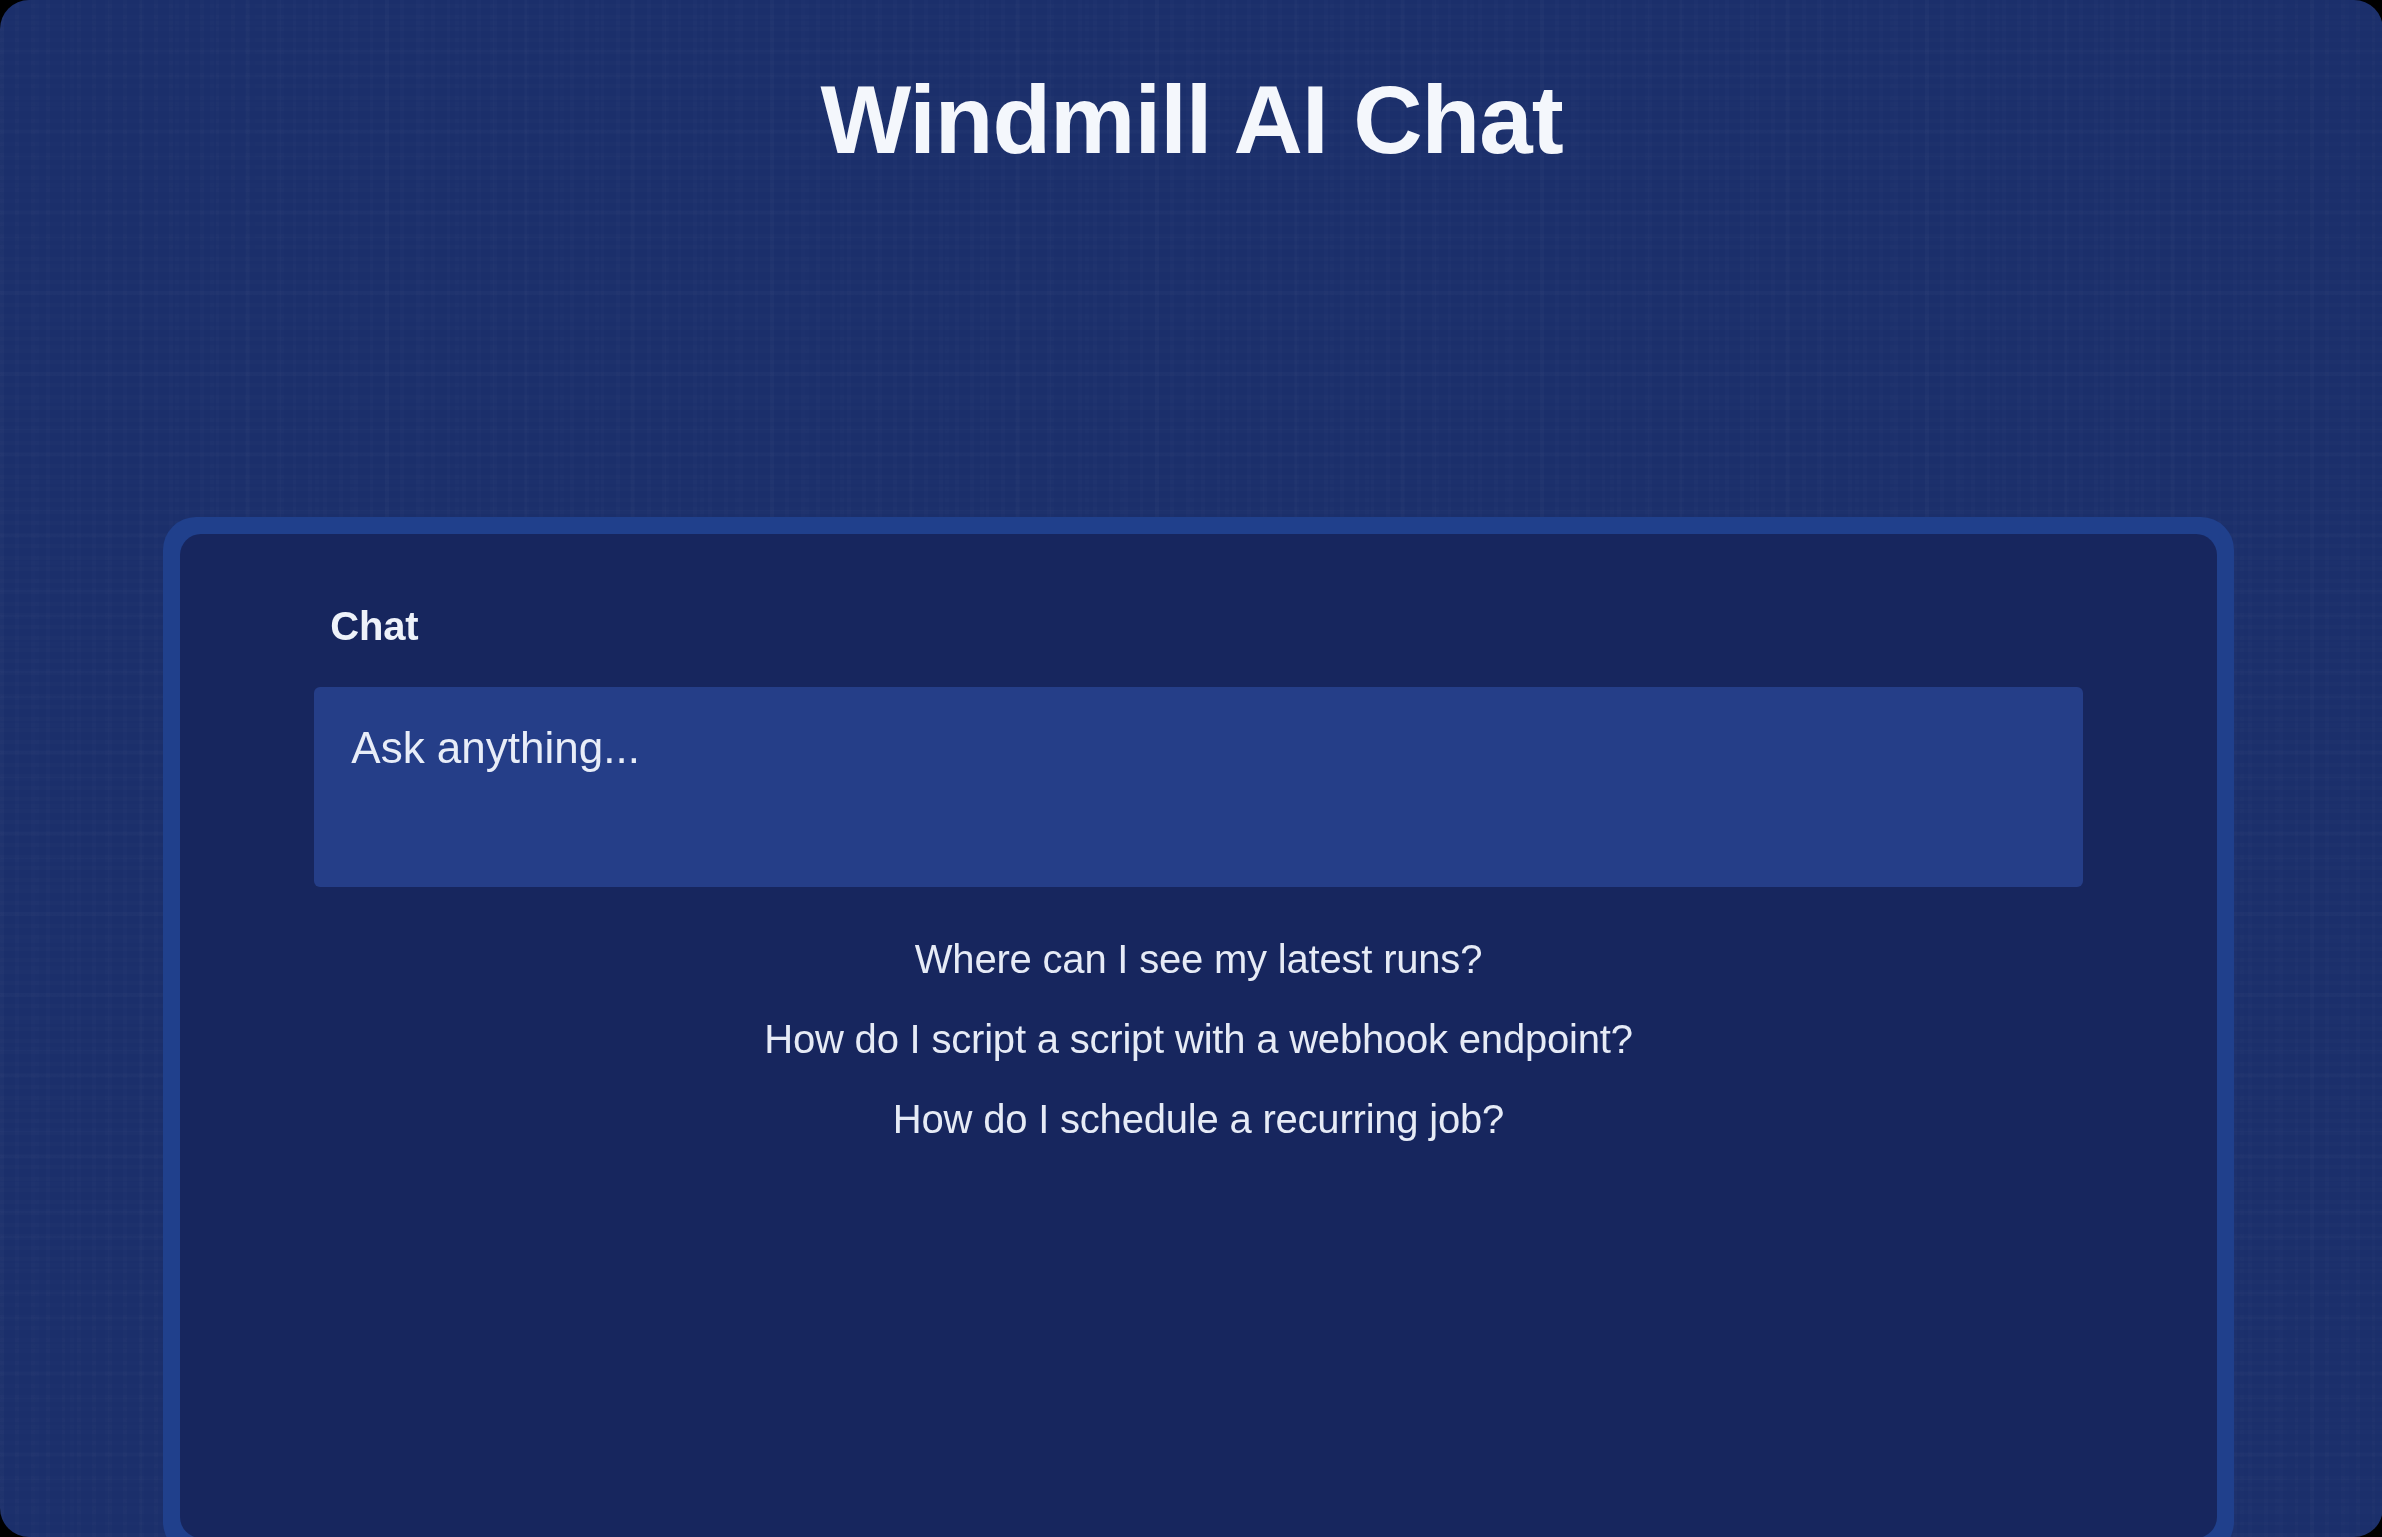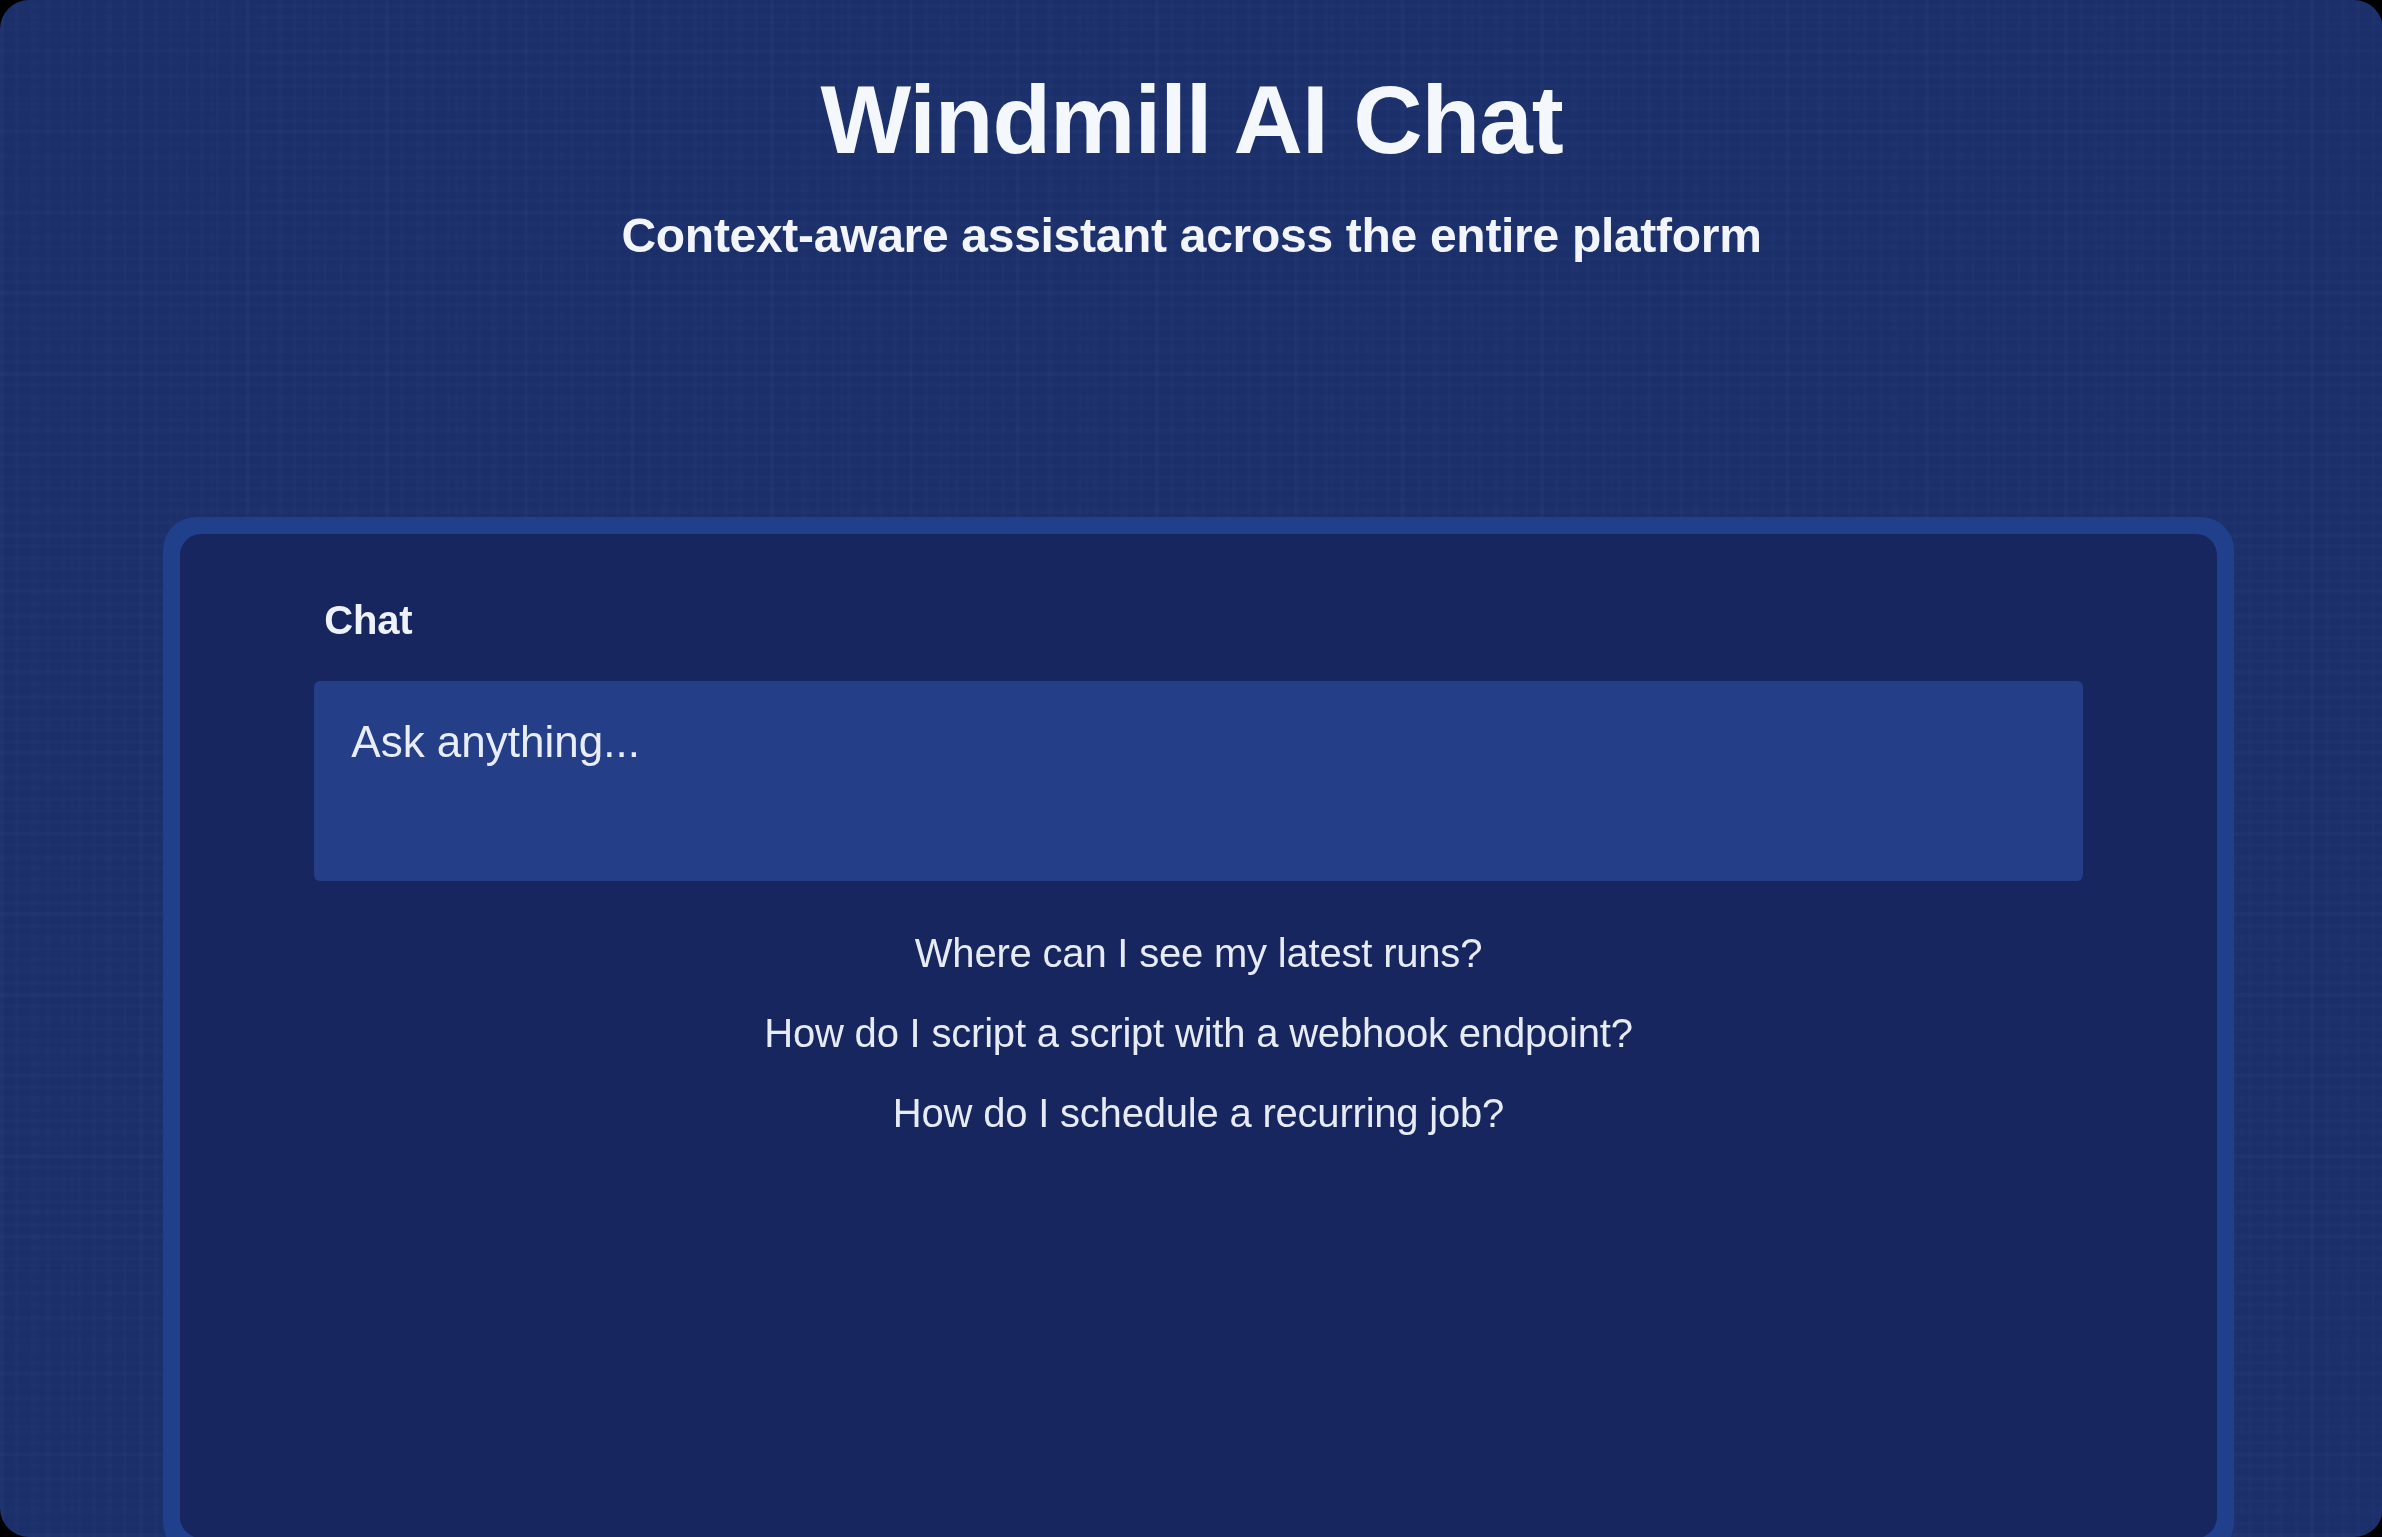--- a/index.html
+++ b/index.html
@@ -90,21 +90,21 @@
     width: 100%;
     height: 100%;
     background-color: #17265e;
     border-radius: 21px;
     box-sizing: border-box;
     padding: 56px 134px 0 134px;
     overflow: hidden;
   }
 
   .panel-heading {
-    margin: 10px;
+    margin: 16px;
     font-size: 40px;
     line-height: 1.0;
     font-weight: bold;
     color: #eef2fa;
     letter-spacing: -0.2px;
   }
 
   .chat-input {
     margin-top: 41px;
     width: 100%;
@@ -146,21 +146,20 @@
 </head>
 <body>
 
 <div id="page">
   <div id="noise"></div>
 
   <div id="content">
 
     <h1 class="hero-title">Windmill AI Chat</h1>
 
-    <p class="hero-subtitle">Context-aware assistant across the entire platform</p>
 
     <div class="chat-card">
       <div class="chat-panel">
 
         <h2 class="panel-heading">Chat</h2>
 
         <textarea class="chat-input" placeholder="Ask anything..." style=""></textarea>
 
         <ul class="suggestions">
           <li class="suggestion-item">Where can I see my latest runs?</li>

